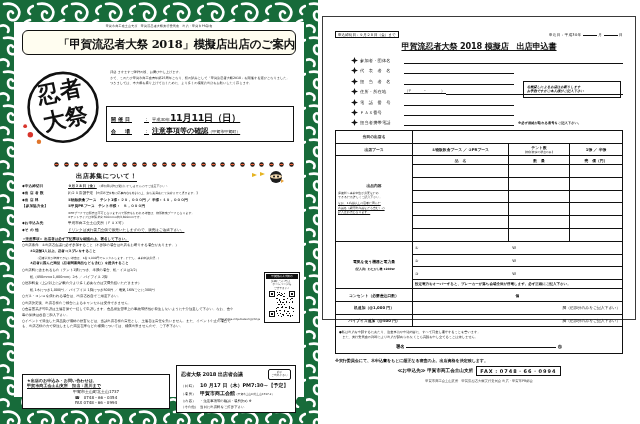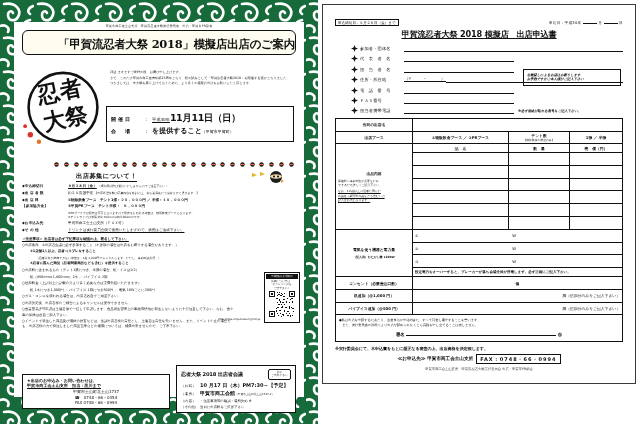--- a/index.html
+++ b/index.html
@@ -23,21 +23,21 @@
               background:#fffdf0;text-align:right;padding:1.5px 0 2px 0;}
   .title-band span{font-size:11.5px;font-weight:bold;color:#111;letter-spacing:-0.3px;
               font-family:"DejaVu Serif","Liberation Serif",serif;}
 
   .intro{position:absolute;left:96px;top:48px;width:180px;font-size:3.2px;
          line-height:1.75;color:#222;text-align:justify;}
 
   .crest{position:absolute;left:6px;top:44px;width:86px;height:86px;}
 
   .eventbox{position:absolute;left:92px;top:84px;width:188px;
-            border:1.2px solid #111;background:#fff;padding:3px 4px;box-sizing:border-box;}
+            border:1.2px solid #111;background:#fff;padding:3px 4px;box-sizing:border-box;text-decoration:underline;}
   .ev-row{display:flex;align-items:baseline;margin:1.5px 0;}
   .ev-lbl{width:30px;font-size:5px;font-weight:bold;letter-spacing:2px;color:#111;}
   .ev-col{font-size:5px;margin:0 3px;color:#111;}
   .ev-sm{font-size:4.2px;text-decoration:underline;color:#111;}
   .ev-big{font-size:9.5px;font-weight:bold;color:#111;letter-spacing:-.4px;}
   .ev-med{font-size:7px;font-weight:bold;color:#111;}
   .ev-tiny{font-size:4px;color:#111;}
 
   .dots{position:absolute;left:40px;top:140px;width:240px;height:6px;
         display:flex;justify-content:space-between;}
@@ -82,21 +82,21 @@
   .mt-head{display:flex;align-items:center;justify-content:space-between;}
   .mt-title{font-size:5.2px;font-weight:bold;letter-spacing:-.2px;}
   .mt-stamp{border:.8px solid #111;border-radius:2px;font-size:2.8px;text-align:center;
             padding:1px 2px;line-height:1.25;margin-left:2px;}
   .mt-row{display:flex;font-size:4px;margin-top:2.2px;align-items:baseline;}
   .mt-k{flex:0 0 19px;font-size:3.4px;}
   .mt-v{flex:1;}
   .mt-b{font-weight:bold;font-size:5px;}
 
   
-  .form{position:absolute;left:322px;top:4px;width:314px;height:380px;
+  .form{position:absolute;left:322px;top:16px;width:314px;height:304px;
         background:#fff;border:1px solid #3a3a3a;box-sizing:border-box;}
   .form-in{position:relative;width:100%;height:100%;padding:8px 12px;box-sizing:border-box;
            color:#111;}
   .f-toprow{display:flex;justify-content:space-between;align-items:baseline;
             font-size:3.6px;margin-top:6px;}
   .f-deadline{border:.7px solid #111;padding:.5px 2px;}
   .f-appdate{letter-spacing:.3px;}
   .f-appdate .ul{display:inline-block;border-bottom:.7px solid #111;width:14px;}
   .f-title{text-align:center;font-size:8.2px;font-weight:bold;margin-top:3px;
            text-decoration:underline;letter-spacing:-.2px;}
@@ -181,21 +181,21 @@
         <div class="eventbox">
           <div class="ev-row">
             <span class="ev-lbl">開催日</span>
             <span class="ev-col">：</span>
             <span class="ev-sm">平成30年</span>
             <span class="ev-big">11月11日（日）</span>
           </div>
           <div class="ev-row">
             <span class="ev-lbl">会　場</span>
             <span class="ev-col">：</span>
-            <span class="ev-med">を提供すること</span>
+            <span class="ev-med">注意事項等の確認</span>
             <span class="ev-tiny">（甲賀市甲賀町）</span>
           </div>
         </div>
 
         <div class="dots">
           <svg class="dot" viewBox="0 0 10 12">
               <ellipse cx="5" cy="5" rx="4.4" ry="4.4" fill="#111"></ellipse>
               <ellipse cx="5" cy="5" rx="4.4" ry="1.6" fill="#e8643a"></ellipse>
             </svg>
           <svg class="dot" viewBox="0 0 10 12">

